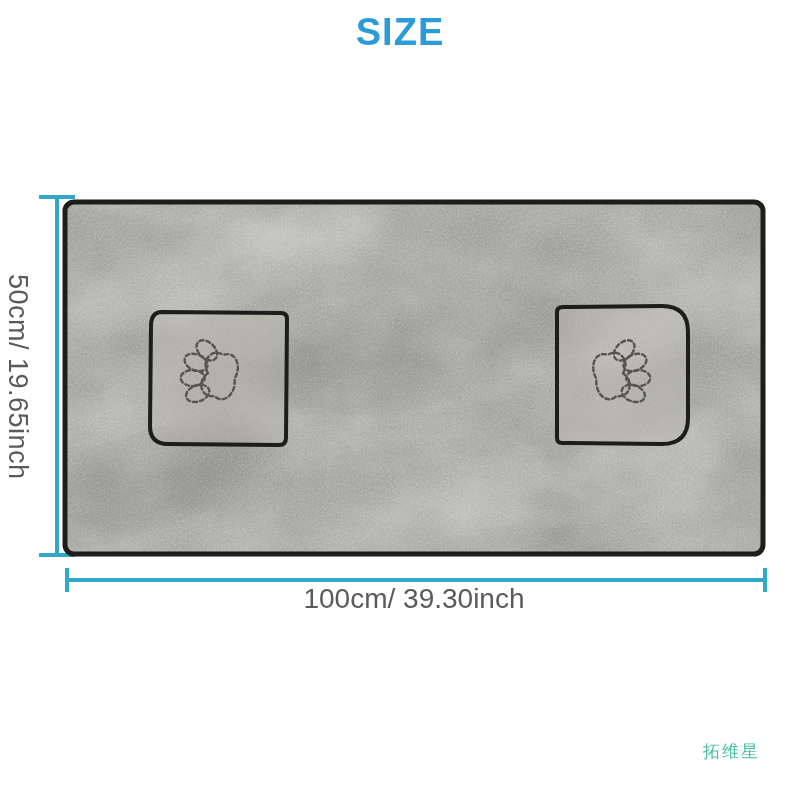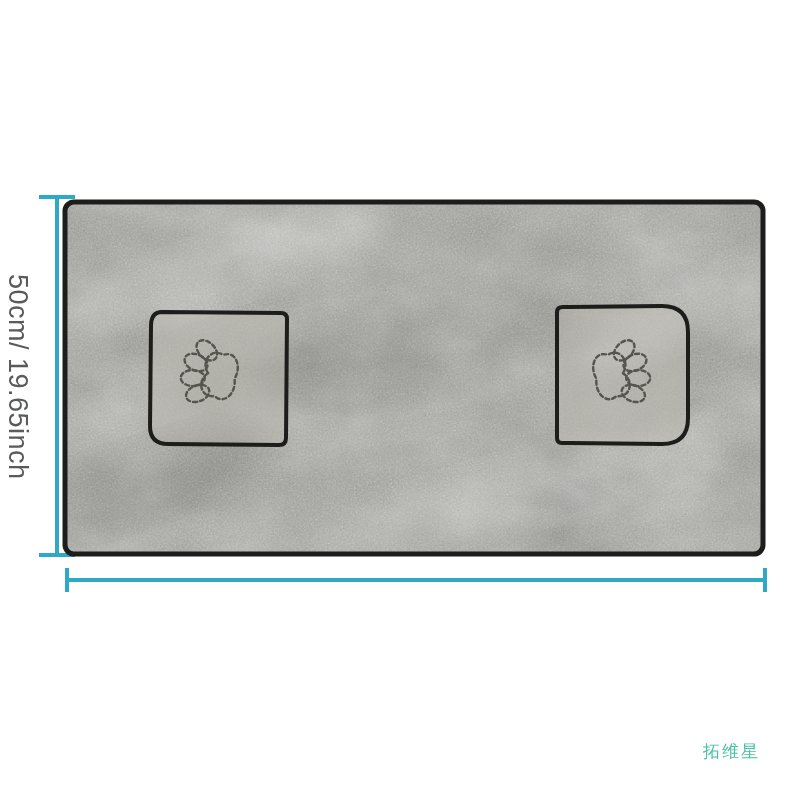--- a/index.html
+++ b/index.html
@@ -42,20 +42,21 @@
   .brand{
     position:absolute;top:740px;right:40px;
     font-size:17px;letter-spacing:2px;color:var(--brand-teal,#46c1a4);text-align:center;
   }
 </style>
 </head>
 <body>
 
 <div class="stage">
 
+  <div class="title">SIZE</div>
 
   <div class="dim v-stem"></div>
   <div class="dim v-cap-top"></div>
   <div class="dim v-cap-bottom"></div>
   <div class="height-label">50cm/ 19.65inch</div>
 
   <svg class="towel" width="704" height="359" viewBox="0 0 704 359" aria-hidden="true">
     <defs>
       <clipPath id="towelClip">
           <rect x="3" y="3" width="698" height="352" rx="9"></rect>
@@ -109,16 +110,17 @@
       <ellipse cx="8" cy="-18" rx="8" ry="12" transform="rotate(11 8 -18)"></ellipse>
       <ellipse cx="22" cy="-10" rx="8" ry="12" transform="rotate(32 22 -10)"></ellipse>
     </g>
 
     <rect x="3" y="3" width="698" height="352" rx="9" fill="none" style="stroke:var(--towel-edge,#1d1d1b)" stroke-width="5"></rect>
   </svg>
 
   <div class="dim h-stem"></div>
   <div class="dim h-cap-left"></div>
   <div class="dim h-cap-right"></div>
+  <div class="width-label">100cm/ 39.30inch</div>
 
   <div class="brand">拓维星</div>
 
 </div>
 
 </body></html>

